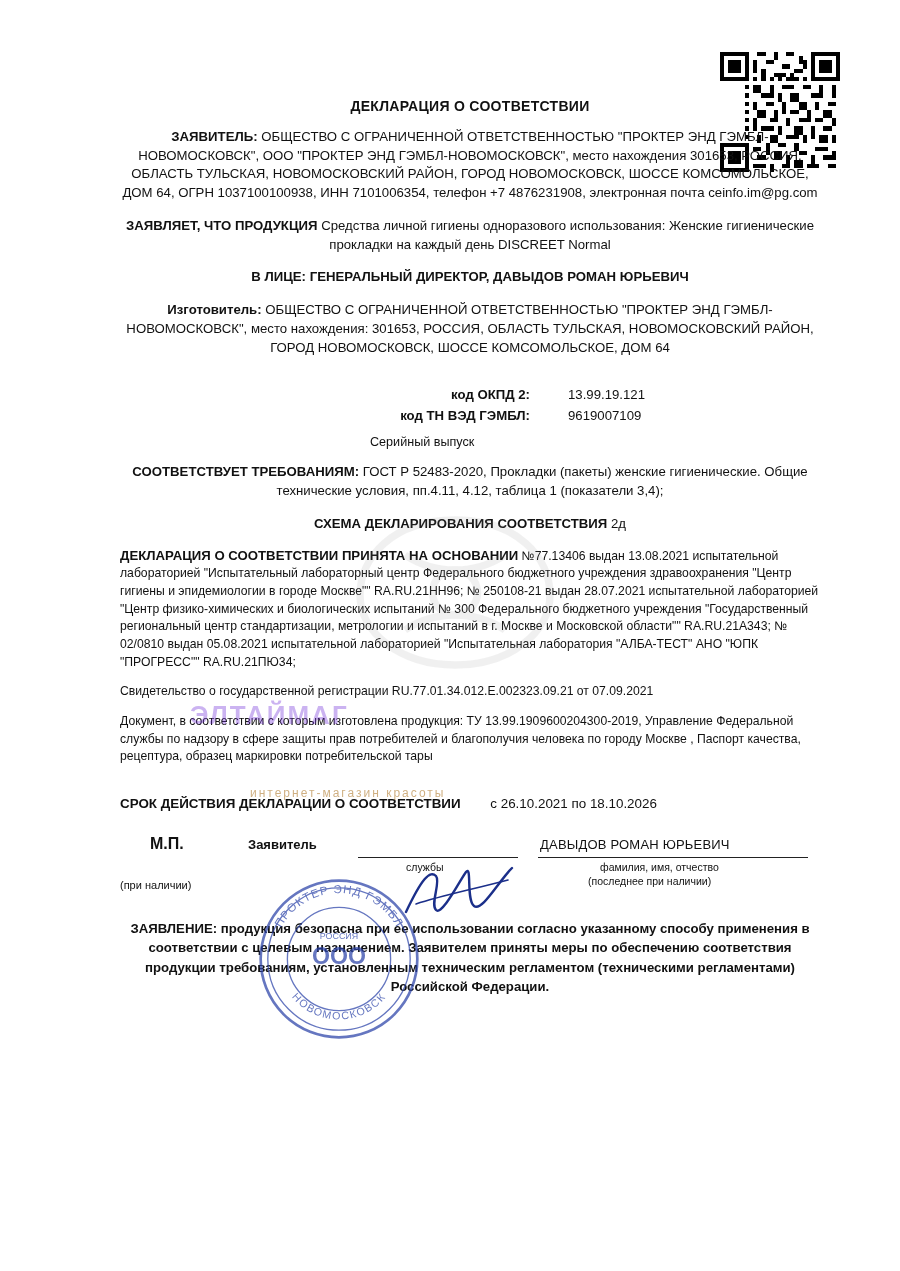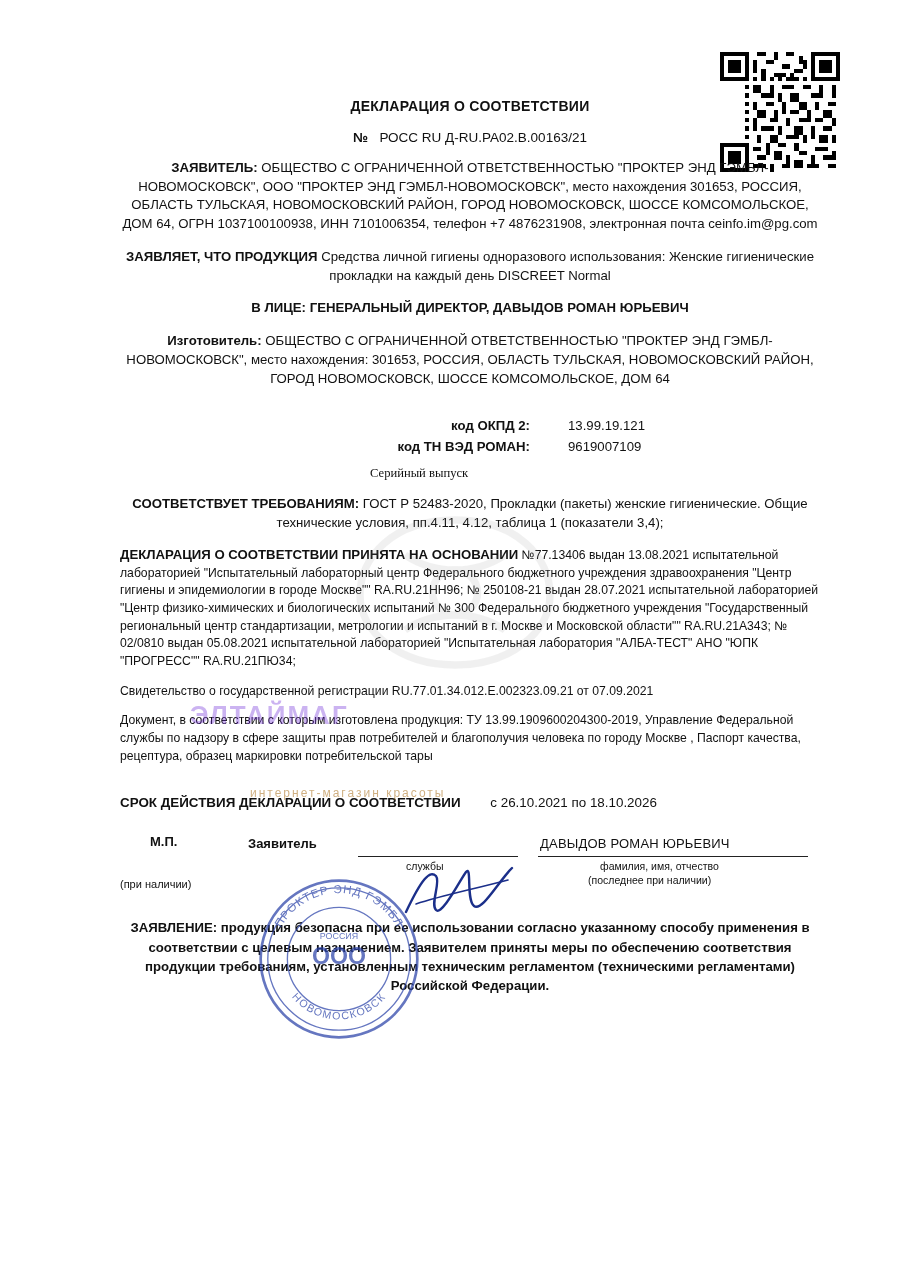--- a/index.html
+++ b/index.html
@@ -86,21 +86,20 @@
     text-align: right;
     font-weight: bold;
   }
   .codes .val {
     margin-left: 38px;
   }
   .serial {
     margin-top: 12px;
     margin-left: 250px;
     font-size: 12.6px;
-    font-family: Liberation Serif, serif;
   }
 
   .block-lab {
     margin-top: 12px;
     font-size: 12.2px;
     line-height: 1.45;
   }
 
   .validity {
     margin-top: 30px;
@@ -111,21 +110,21 @@
 
   .sign-area {
     margin-top: 24px;
     position: relative;
     height: 74px;
   }
   .mp {
     position: absolute;
     left: 30px; top: 0;
     font-weight: bold;
-    font-size: 13px;
+    font-size: 16px;
   }
   .mp-sub {
     position: absolute;
     left: 0px; top: 44px;
     font-size: 11px;
   }
   .zayav {
     position: absolute;
     left: 128px; top: 2px;
     font-size: 13px;
@@ -336,24 +335,20 @@
             <rect x="26" y="27" width="2" height="1"></rect>
           <rect x="27" y="24" width="1" height="2"></rect>
         </g>
       </svg>
     </div>
 
     <div class="content">
 
       <div class="title-block">
         <div class="title2">ДЕКЛАРАЦИЯ О СООТВЕТСТВИИ</div>
-        <div class="docnum">
-          <span class="nolabel">№</span>
-          &nbsp;&nbsp;<span>РОСС RU Д-RU.РА02.В.00163/21</span>
-        </div>
       </div>
 
       <div class="para">
         <span class="b">ЗАЯВИТЕЛЬ:</span>
         <span>ОБЩЕСТВО С ОГРАНИЧЕННОЙ ОТВЕТСТВЕННОСТЬЮ "ПРОКТЕР ЭНД ГЭМБЛ-НОВОМОСКОВСК", ООО "ПРОКТЕР ЭНД ГЭМБЛ-НОВОМОСКОВСК", место нахождения 301653, РОССИЯ, ОБЛАСТЬ ТУЛЬСКАЯ, НОВОМОСКОВСКИЙ РАЙОН, ГОРОД НОВОМОСКОВСК, ШОССЕ КОМСОМОЛЬСКОЕ, ДОМ 64, ОГРН 1037100100938, ИНН 7101006354, телефон +7 4876231908, электронная почта ceinfo.im@pg.com</span>
       </div>
 
       <div class="para">
         <span class="b">ЗАЯВЛЯЕТ, ЧТО ПРОДУКЦИЯ</span>
         <span>Средства личной гигиены одноразового использования: Женские гигиенические прокладки на каждый день DISCREET Normal</span>
@@ -368,32 +363,36 @@
         <span class="b">Изготовитель:</span>
         <span>ОБЩЕСТВО С ОГРАНИЧЕННОЙ ОТВЕТСТВЕННОСТЬЮ "ПРОКТЕР ЭНД ГЭМБЛ-НОВОМОСКОВСК", место нахождения: 301653, РОССИЯ, ОБЛАСТЬ ТУЛЬСКАЯ, НОВОМОСКОВСКИЙ РАЙОН, ГОРОД НОВОМОСКОВСК, ШОССЕ КОМСОМОЛЬСКОЕ, ДОМ 64</span>
       </div>
 
       <div class="codes">
         <div class="row">
           <div class="lbl">код ОКПД 2:</div>
           <div class="val">13.99.19.121</div>
         </div>
         <div class="row">
-          <div class="lbl">код ТН ВЭД РОМАН:</div>
+          <div class="lbl">код ТН ВЭД ГЭМБЛ:</div>
           <div class="val">9619007109</div>
         </div>
       </div>
 
       <div class="serial">Серийный выпуск</div>
 
       <div class="para">
         <span class="b">СООТВЕТСТВУЕТ ТРЕБОВАНИЯМ:</span>
         <span>ГОСТ Р 52483-2020, Прокладки (пакеты) женские гигиенические. Общие технические условия, пп.4.11, 4.12, таблица 1 (показатели 3,4);</span>
       </div>
 
+      <div class="para">
+        <span class="b">СХЕМА ДЕКЛАРИРОВАНИЯ СООТВЕТСТВИЯ</span>
+        <span>2д</span>
+      </div>
 
       <div class="block-lab">
         <span class="b" style="font-size:13.2px;">ДЕКЛАРАЦИЯ О СООТВЕТСТВИИ ПРИНЯТА НА ОСНОВАНИИ</span>
         <span>№77.13406 выдан 13.08.2021 испытательной лабораторией "Испытательный лабораторный центр Федерального бюджетного учреждения здравоохранения "Центр гигиены и эпидемиологии в городе Москве"" RA.RU.21НН96; № 250108-21 выдан 28.07.2021 испытательной лабораторией "Центр физико-химических и биологических испытаний № 300 Федерального бюджетного учреждения "Государственный региональный центр стандартизации, метрологии и испытаний в г. Москве и Московской области"" RA.RU.21А343; № 02/0810 выдан 05.08.2021 испытательной лабораторией "Испытательная лаборатория "АЛБА-ТЕСТ" АНО "ЮПК "ПРОГРЕСС"" RA.RU.21ПЮ34;</span>
       </div>
 
       <div class="block-lab">Свидетельство о государственной регистрации RU.77.01.34.012.Е.002323.09.21 от 07.09.2021</div>
 
       <div class="block-lab">Документ, в соответствии с которым изготовлена продукция: ТУ 13.99.1909600204300-2019, Управление Федеральной службы по надзору в сфере защиты прав потребителей и благополучия человека по городу Москве , Паспорт качества, рецептура, образец маркировки потребительской тары</div>
 

